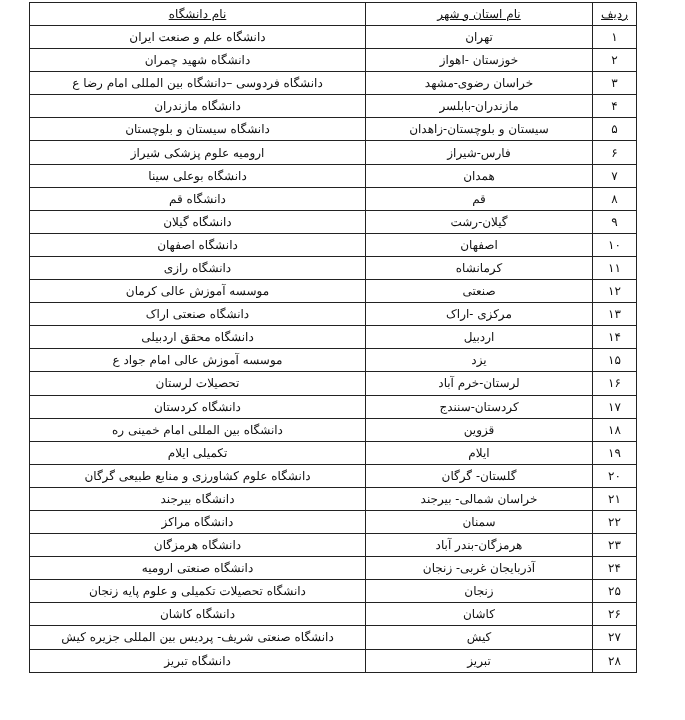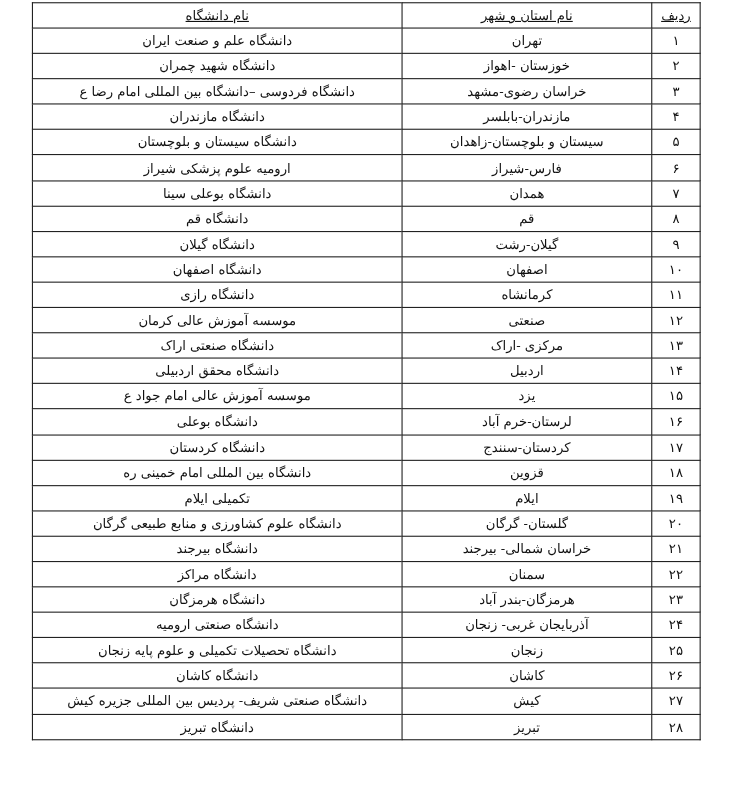--- a/index.html
+++ b/index.html
@@ -105,21 +105,21 @@
         <td>دانشگاه محقق اردبیلی</td>
       </tr>
       <tr>
         <td>۱۵</td>
         <td>یزد</td>
         <td>موسسه آموزش عالی  امام جواد ع</td>
       </tr>
       <tr>
         <td>۱۶</td>
         <td>لرستان-خرم آباد</td>
-        <td>دانشگاه بوعلی</td>
+        <td>تحصیلات لرستان</td>
       </tr>
       <tr>
         <td>۱۷</td>
         <td>کردستان-سنندج</td>
         <td>دانشگاه کردستان</td>
       </tr>
       <tr>
         <td>۱۸</td>
         <td>قزوین</td>
         <td>دانشگاه بین المللی امام خمینی ره</td>

